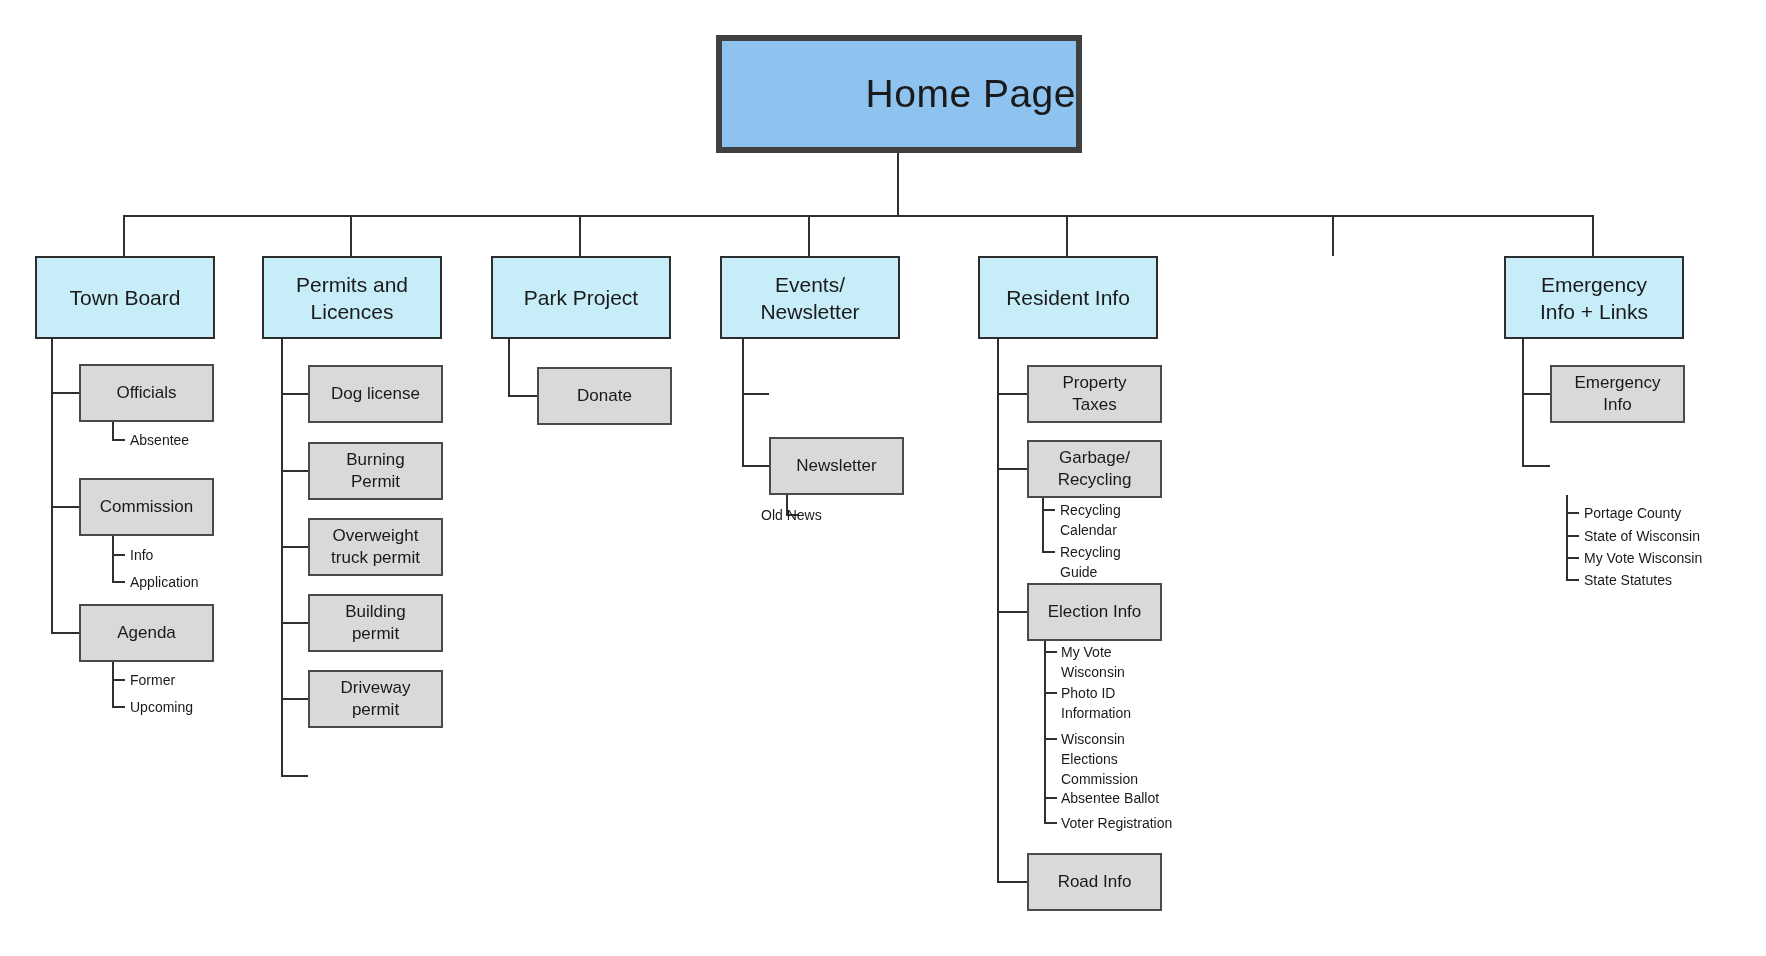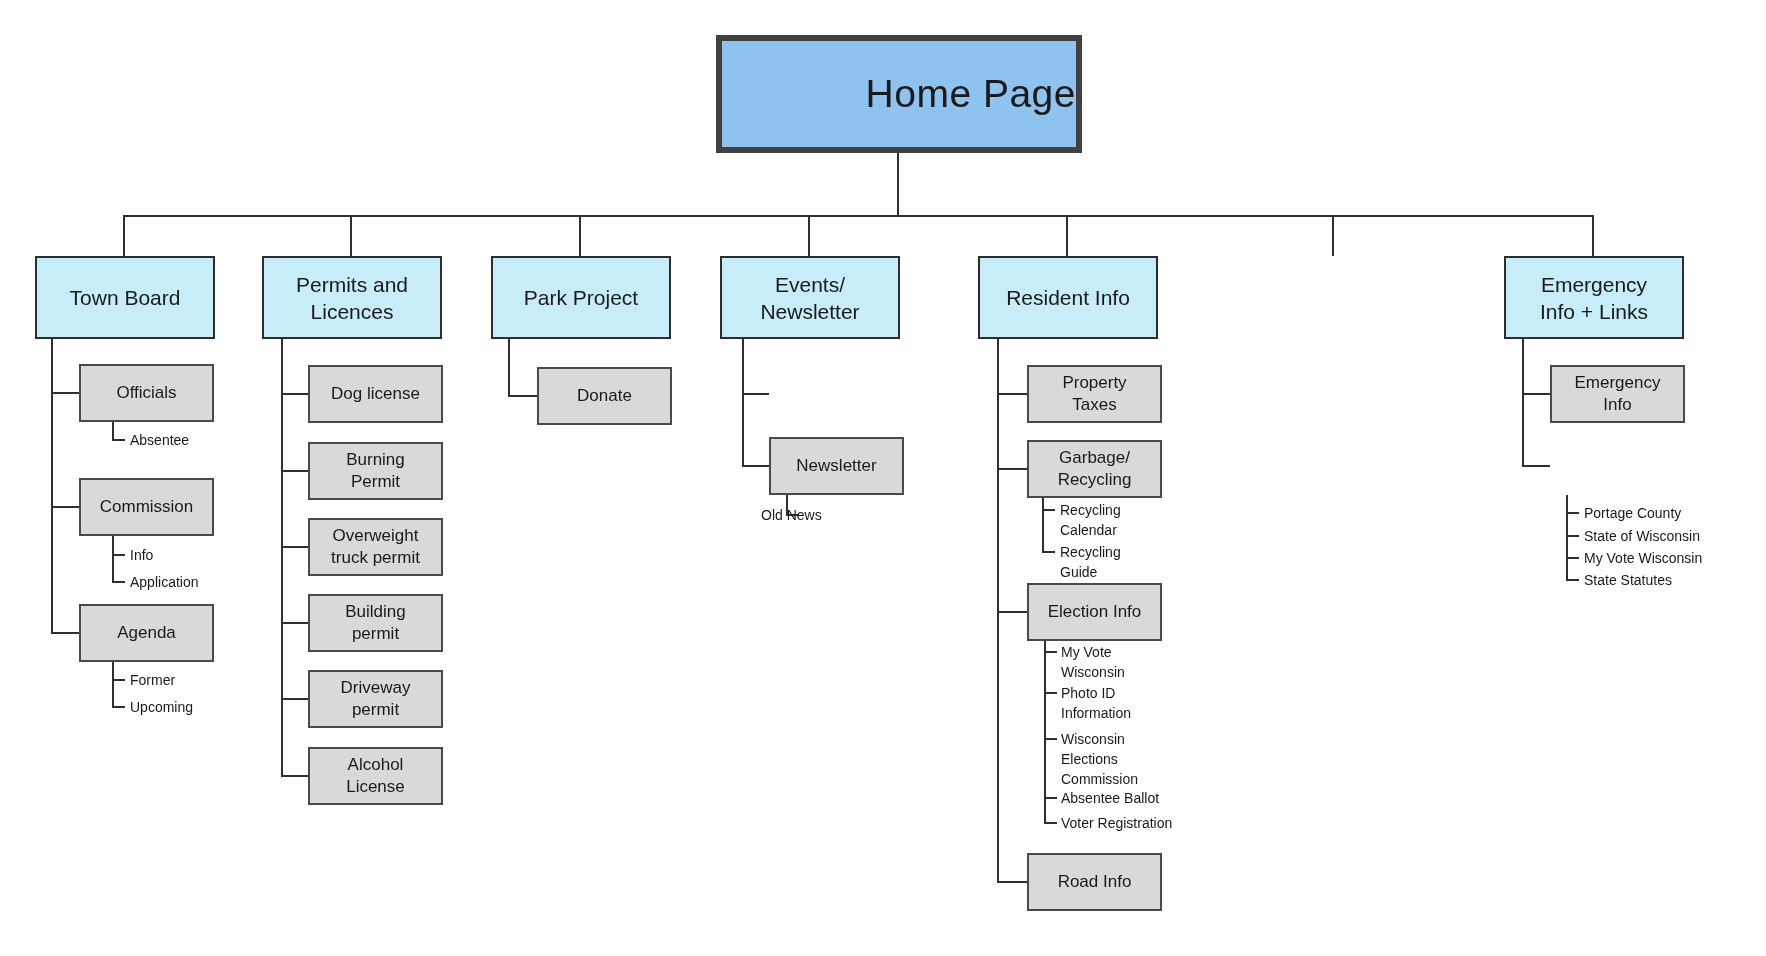--- a/index.html
+++ b/index.html
@@ -110,24 +110,20 @@
 truck permit</span>
   </div>
   <div class="node sub" style="left:308px;top:594px">
     <span>Building
 permit</span>
   </div>
   <div class="node sub" style="left:308px;top:670px">
     <span>Driveway
 permit</span>
   </div>
-  <div class="node sub" style="left:308px;top:747px">
-    <span>Alcohol
-License</span>
-  </div>
 
   <i class="ln" style="left:508px;top:339px;width:2px;height:58px"></i>
   <i class="ln" style="left:508px;top:395px;width:29px;height:2px"></i>
   <div class="node sub" style="left:537px;top:367px">
     <span>Donate</span>
   </div>
 
   <i class="ln" style="left:742px;top:339px;width:2px;height:128px"></i>
   <i class="ln" style="left:742px;top:393px;width:27px;height:2px"></i>
   <i class="ln" style="left:742px;top:465px;width:27px;height:2px"></i>

